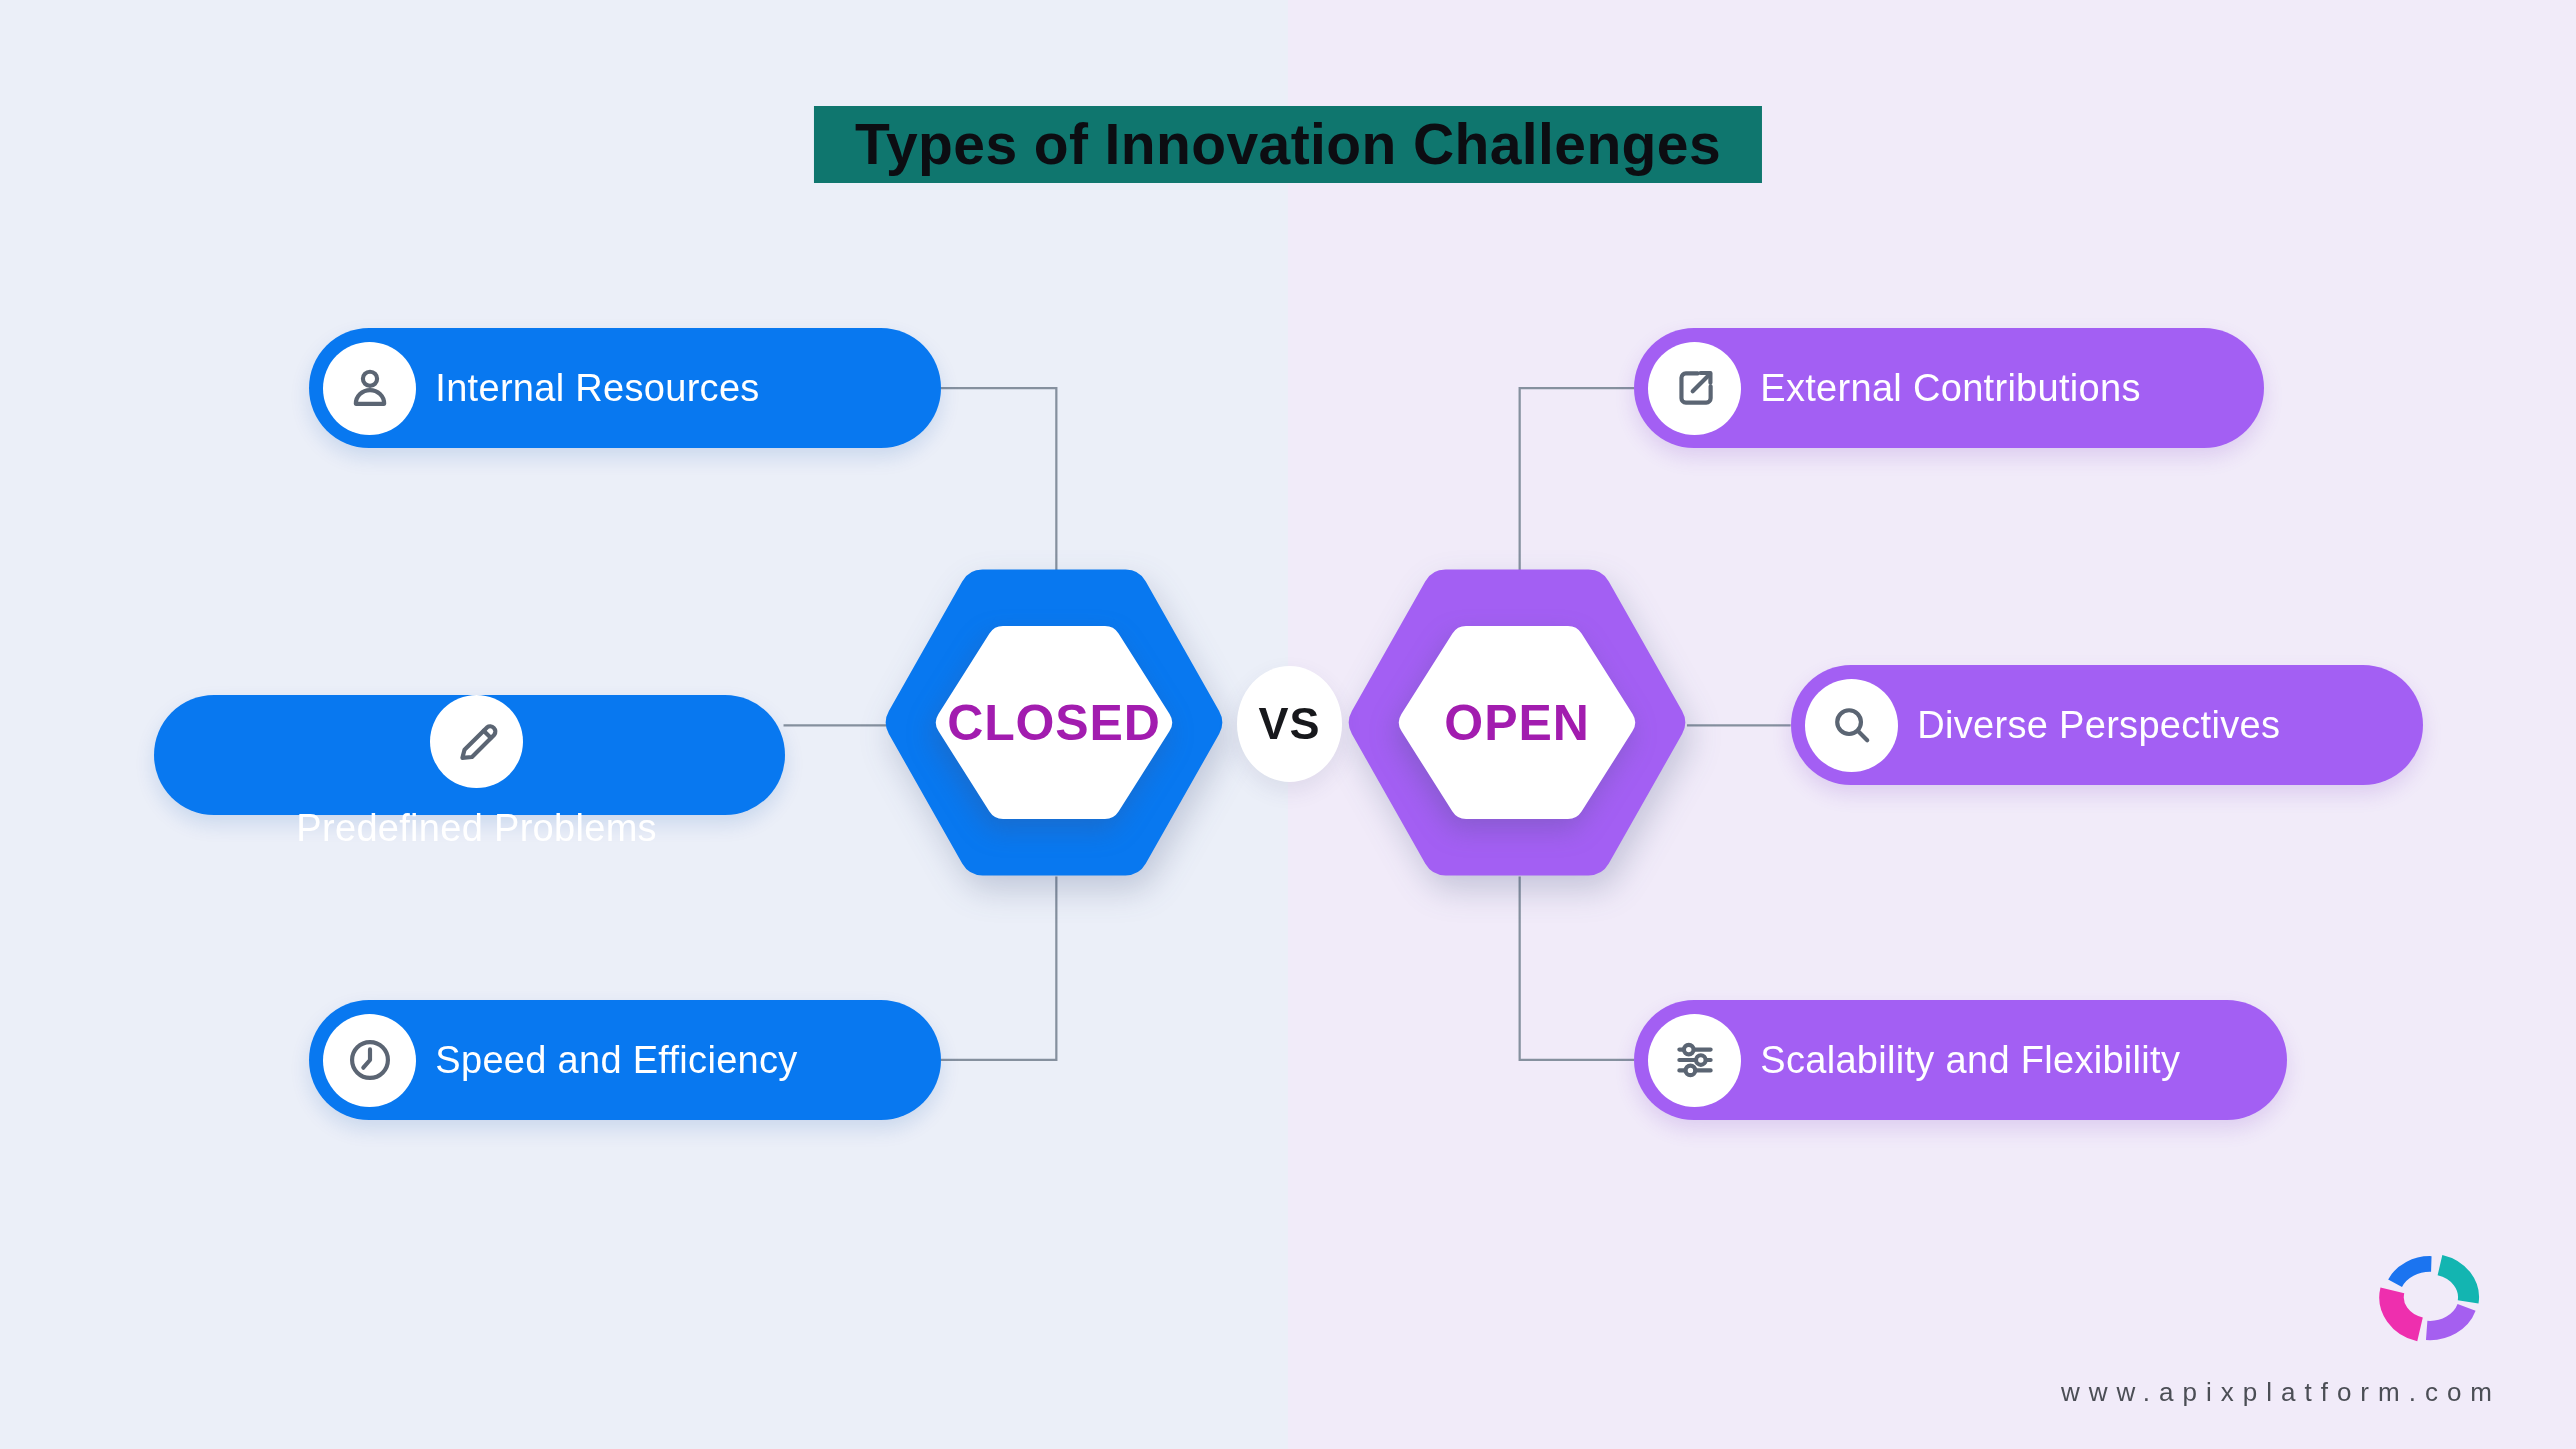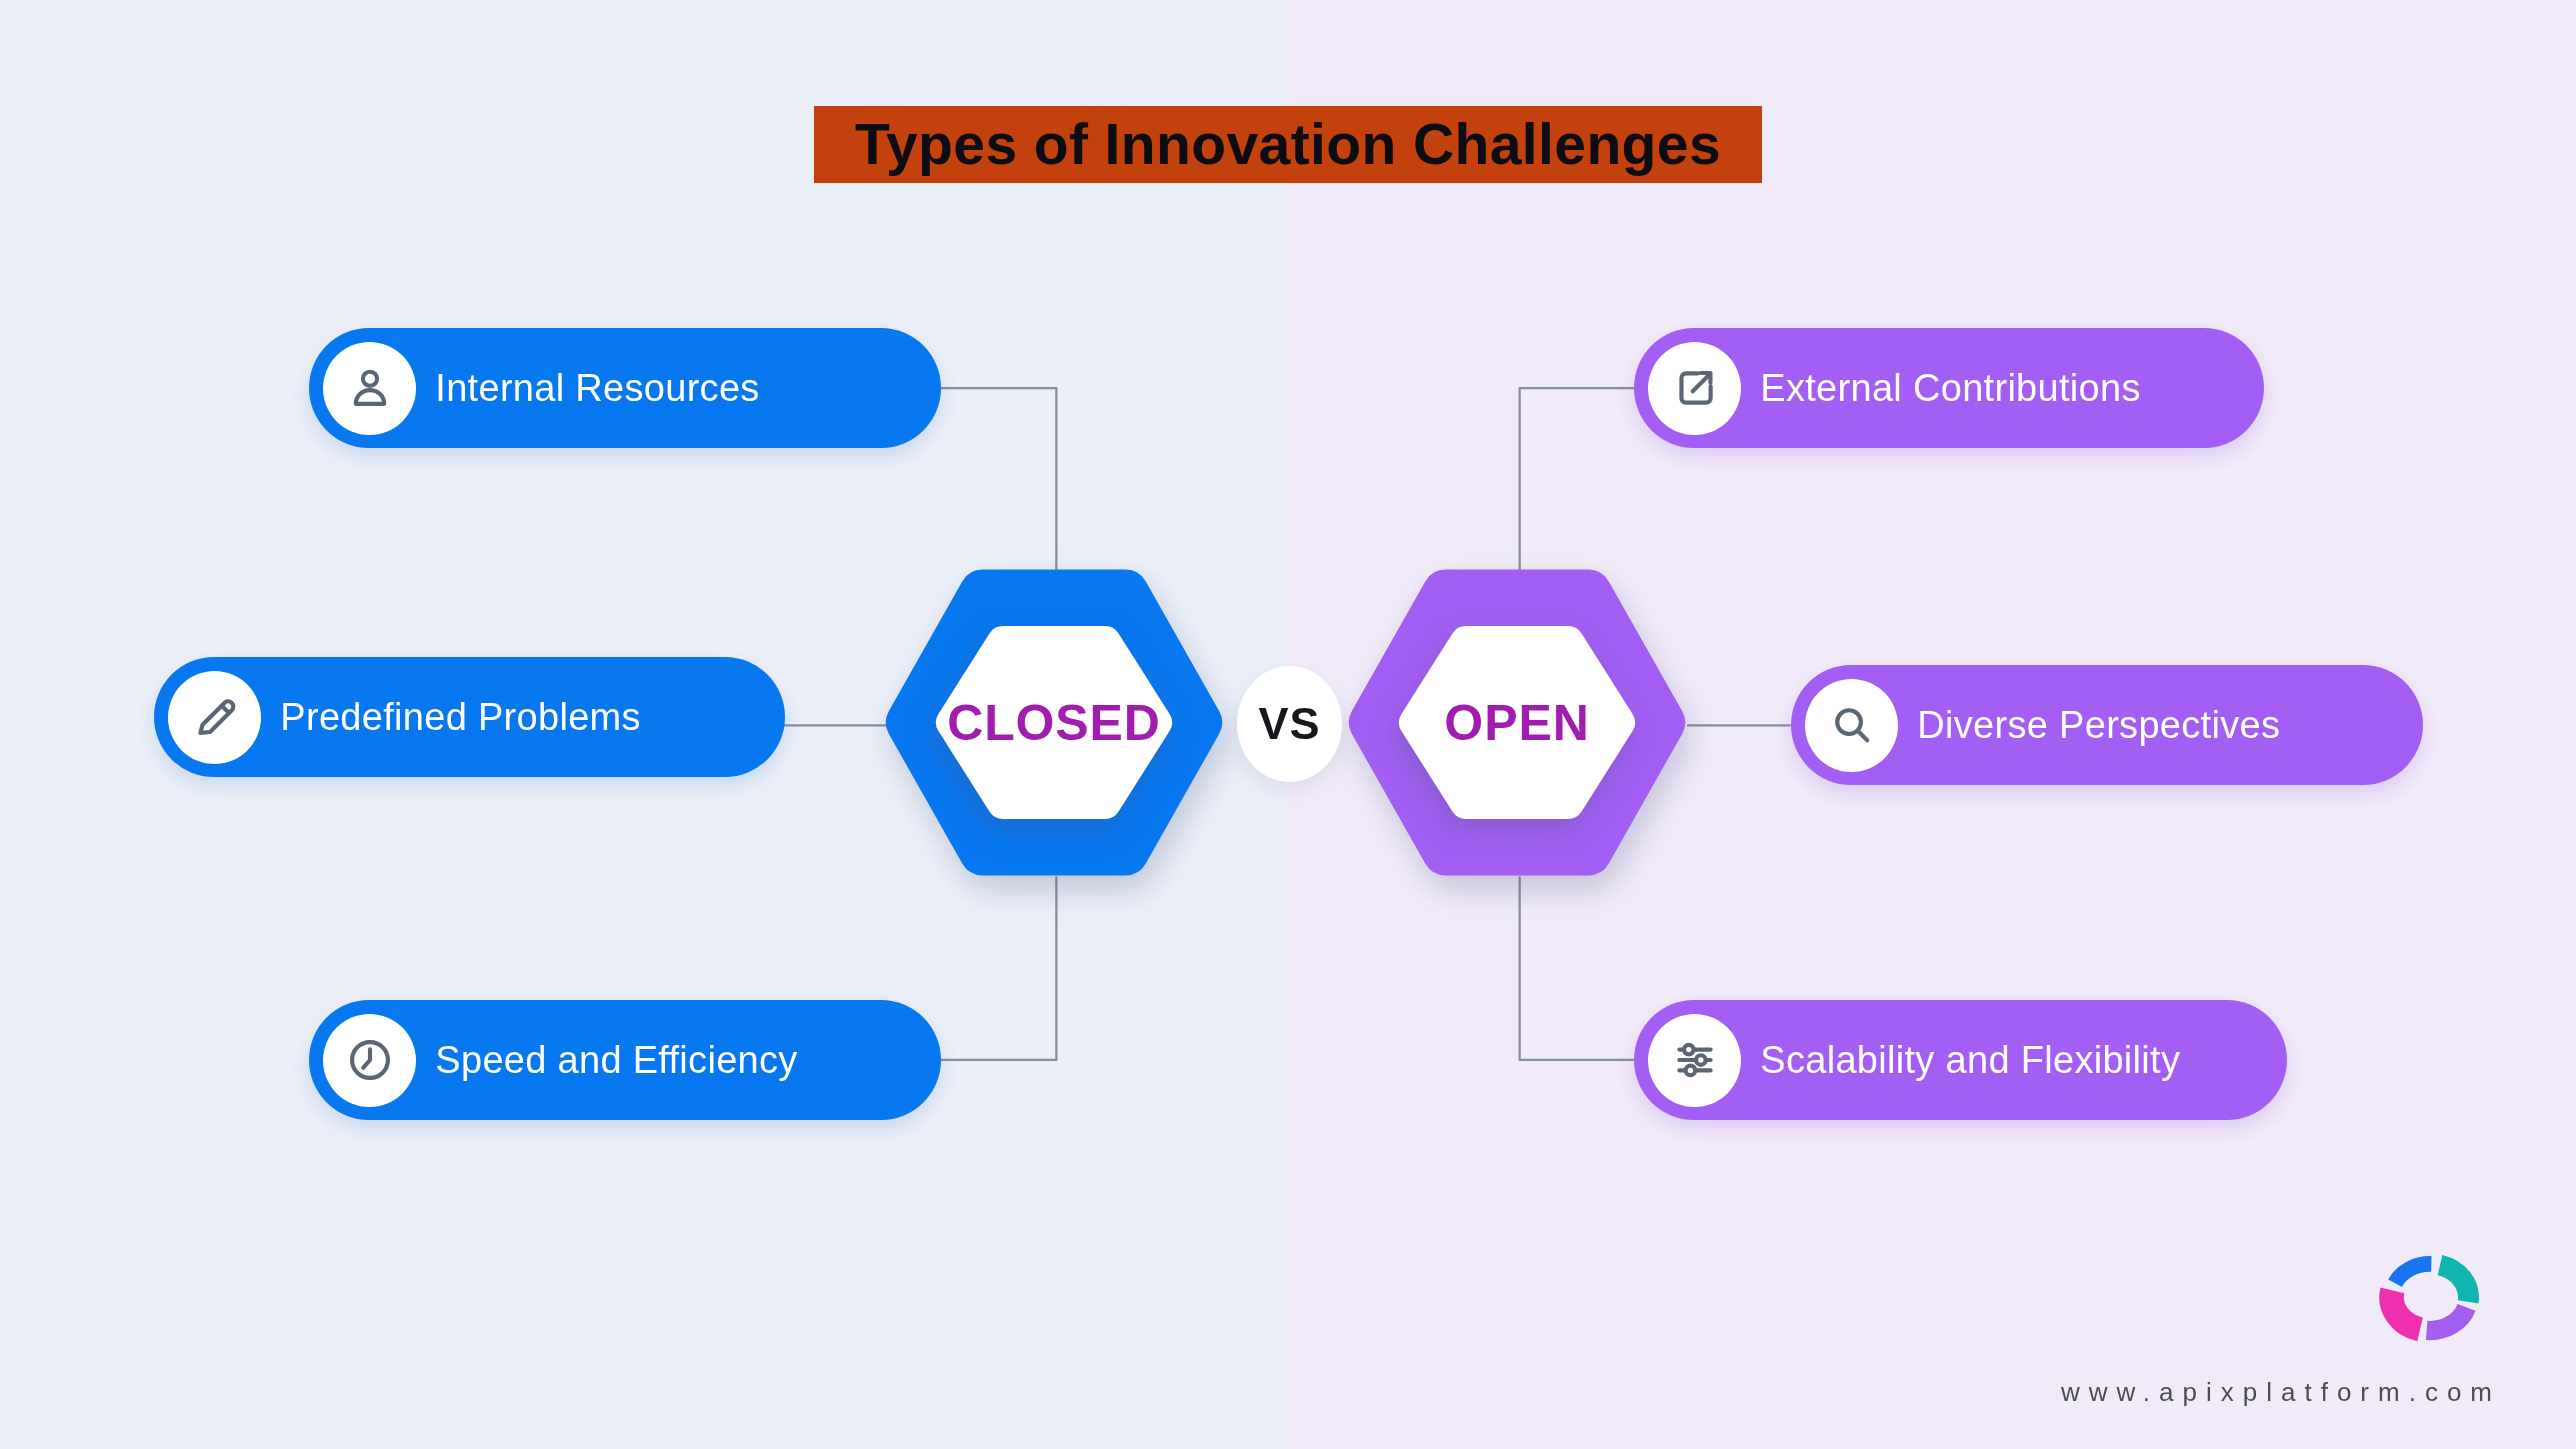--- a/index.html
+++ b/index.html
@@ -10,21 +10,21 @@
     position:relative; width:2576px; height:1449px; overflow:hidden;
   }
   .bg-left  { position:absolute; left:0; top:0; width:50%; height:100%; background:#ebeff8; }
   .bg-right { position:absolute; right:0; top:0; width:50%; height:100%; background:#f1ebf9; }
 
   .connectors { position:absolute; left:0; top:0; width:2576px; height:1449px; }
   .connectors path { stroke:#85909e; stroke-width:2.5; fill:none; }
 
   .title-banner {
     position:absolute; left:50%; top:106px; transform:translateX(-50%);
-    background:#c2410c; height:77px; line-height:77px; padding:0 41px;
+    background:#0f766e; height:77px; line-height:77px; padding:0 41px;
     white-space:nowrap;
   }
   .title-banner h1 {
     font-size:57px; font-weight:bold; color:#0c0d12; letter-spacing:0.4px;
     display:inline; line-height:77px;
   }
 
   .pill {
     position:absolute; height:120px; border-radius:60px;
     display:flex; align-items:center; gap:19px; padding-left:14.3px;
@@ -96,21 +96,21 @@
   <div class="pill blue" style="left:309px; top:328px; width:632px;">
     <span class="pill-icon-circle">
       <svg viewBox="0 0 24 24">
         <circle class="icon-stroke" cx="12" cy="7.6" r="3.4"></circle>
         <path class="icon-stroke" d="M5.2 19.6 a6.8 6.6 0 0 1 13.6 0 Z"></path>
       </svg>
     </span>
     <span class="pill-label">Internal Resources</span>
   </div>
 
-  <div class="pill blue" style="left:154px; top:657px; width:631px;">
+  <div class="pill blue" style="left:154px; top:695px; width:631px;flex-direction:column;">
     <span class="pill-icon-circle">
       <svg viewBox="0 0 24 24">
         <path class="icon-stroke" d="M5 19.6 l1 -3.9 L16.8 5 a2.5 2.5 0 0 1 3.5 3.5 L9.6 19.2 l-4.6 .4 Z"></path>
         <path class="icon-stroke" d="M15.2 6.6 l3.4 3.4"></path>
       </svg>
     </span>
     <span class="pill-label">Predefined Problems</span>
   </div>
 
   <div class="pill purple" style="left:1634px; top:328px; width:630px;">

